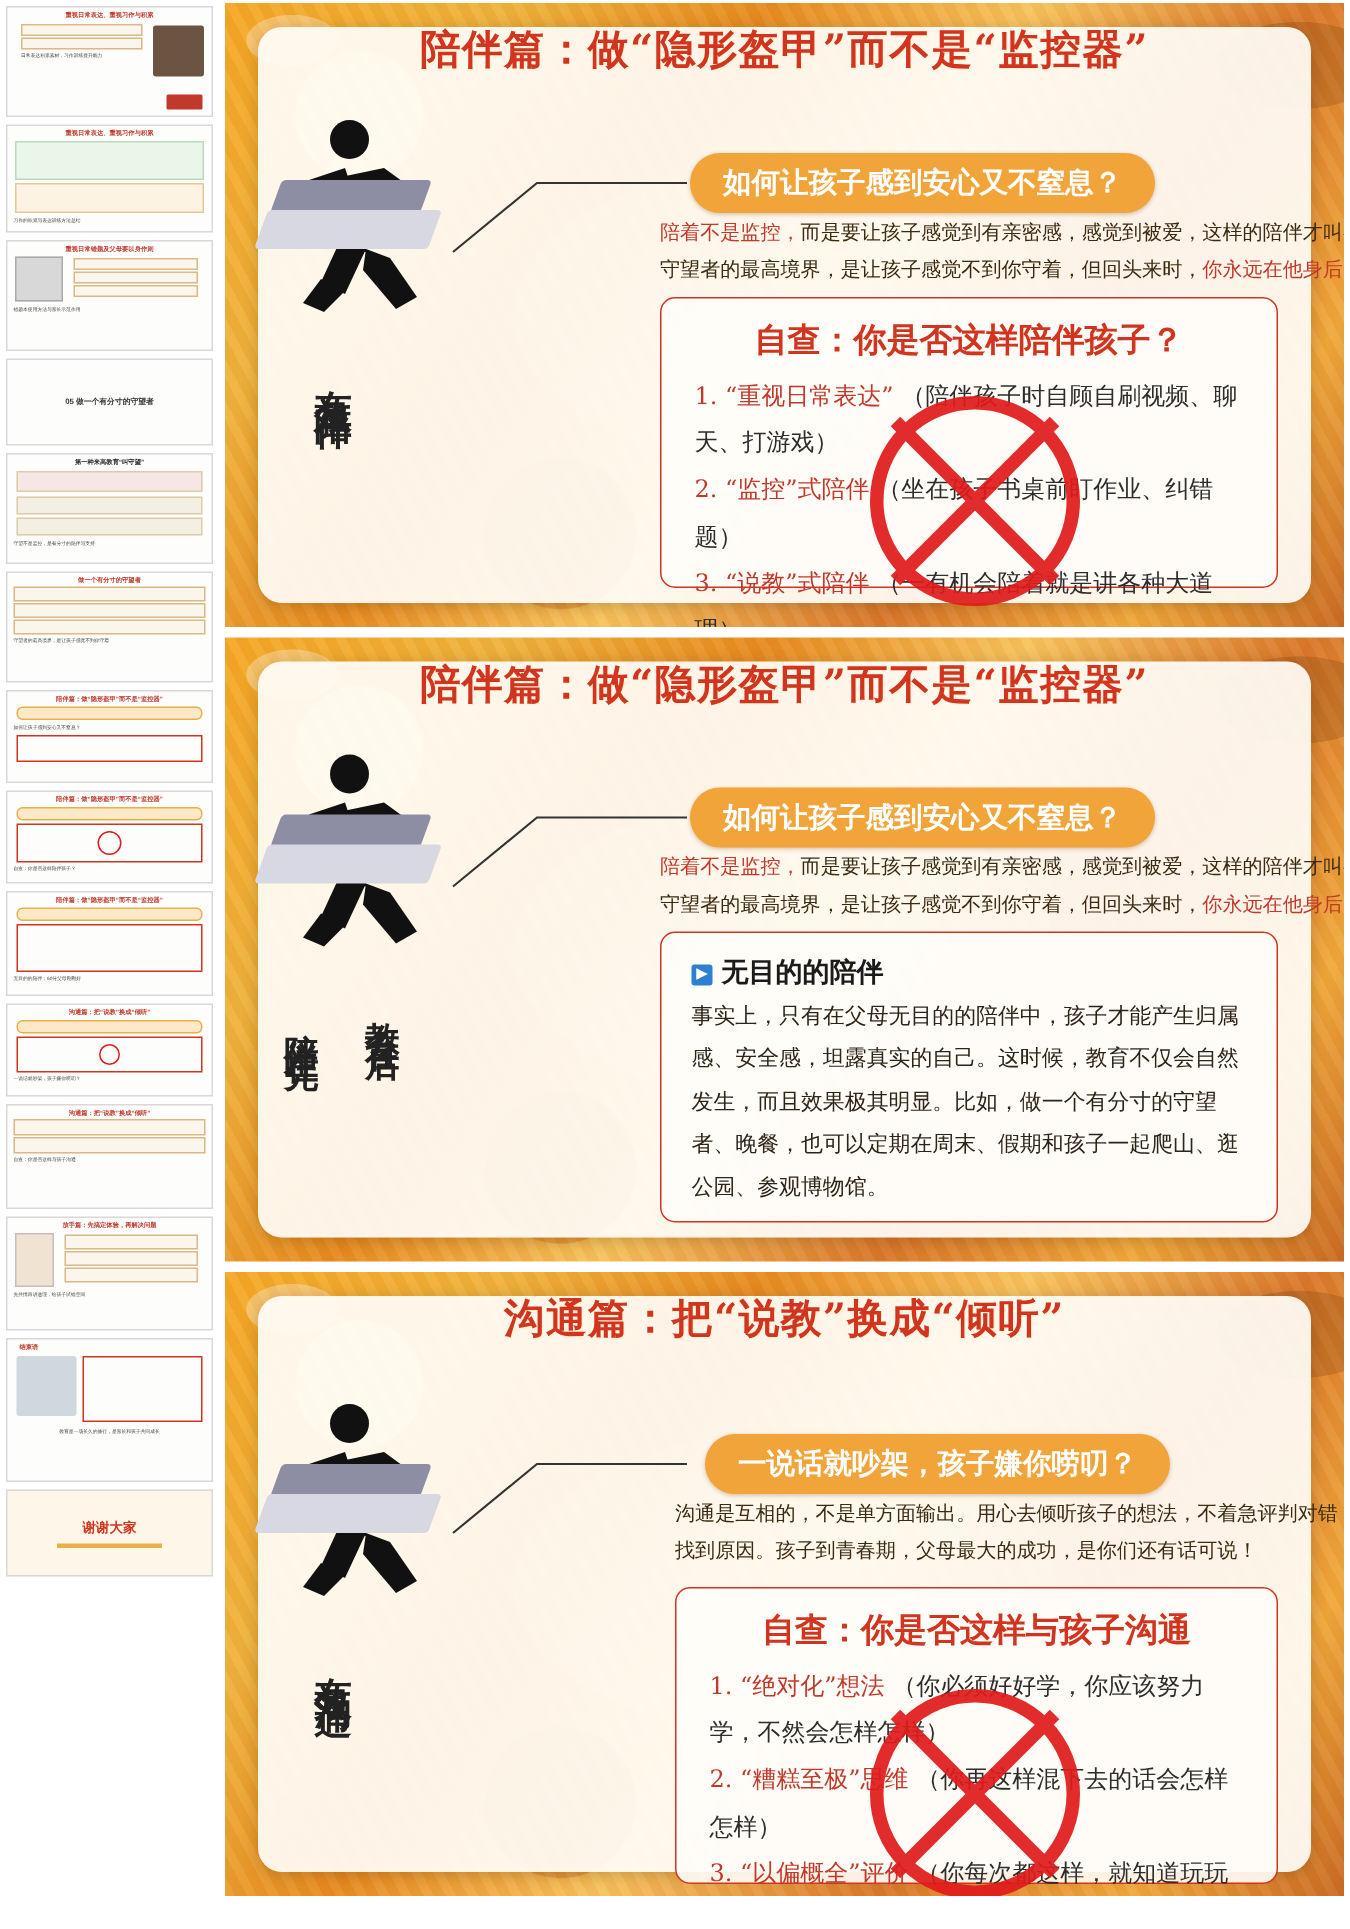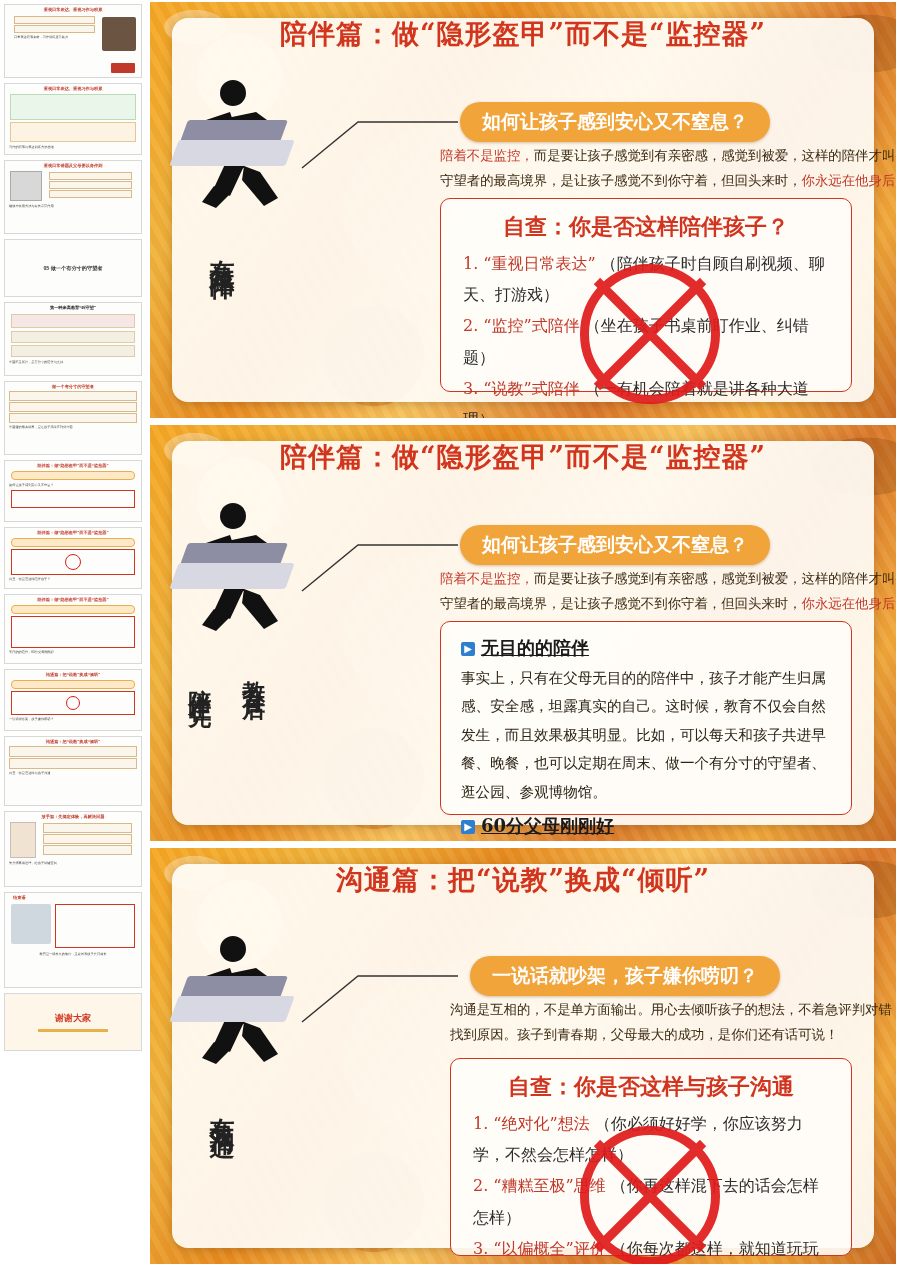--- a/index.html
+++ b/index.html
@@ -166,21 +166,20 @@
   }
   .bigx:before{transform:translate(-50%,-50%) rotate(45deg);}
   .bigx:after{transform:translate(-50%,-50%) rotate(-45deg);}
   
   .subhead{
     font-family:"DejaVu Serif", serif;
     font-weight:bold;
     font-size:18px;
     color:#1b1b1b;
     margin:0 0 4px 0;
-    text-decoration:underline;
   }
   .sq{display:inline-block;width:14px;height:14px;background:#2f7fd1;color:#fff;font-size:10px;line-height:14px;text-align:center;margin-right:6px;vertical-align:2px;border-radius:2px;}
   .para{
     font-family:"DejaVu Serif", serif;
     font-size:14.6px;
     line-height:1.95;
     color:#2d2418;
   }
 </style>
 </head>
@@ -404,24 +403,21 @@
 
       <div class="lead-text" style="left:290px;top:142px;width:560px;">
         <span class="red">陪着不是监控，</span><span>而是要让孩子感觉到有亲密感，感觉到被爱，这样的陪伴才叫有效陪伴。</span><br>
         <span>守望者的最高境界，是让孩子感觉不到你守着，但回头来时，</span><span class="red">你永远在他身后一臂的距离。</span>
       </div>
 
       <div class="redbox" style="left:290px;top:196px;right:44px;bottom:26px;padding:14px 20px;">
         <div class="subhead">
           <span class="sq">▶</span><span>无目的的陪伴</span>
         </div>
-        <div class="para">事实上，只有在父母无目的的陪伴中，孩子才能产生归属感、安全感，坦露真实的自己。这时候，教育不仅会自然发生，而且效果极其明显。比如，可以每天和孩子共进早餐、晚餐，也可以定期在周末、做一个有分寸的守望者、逛公园、参观博物馆。</div>
-        <div class="subhead" style="margin-top:8px">
-          <span class="sq">▶</span><span>60分父母刚刚好</span>
-        </div>
+        <div class="para">事实上，只有在父母无目的的陪伴中，孩子才能产生归属感、安全感，坦露真实的自己。这时候，教育不仅会自然发生，而且效果极其明显。比如，做一个有分寸的守望者、晚餐，也可以定期在周末、假期和孩子一起爬山、逛公园、参观博物馆。</div>
 
       </div>
     </div>
 
     <div class="slide">
       <div class="card"></div>
 
       <div class="slide-title">沟通篇：把“说教”换成“倾听”</div>
 
       <div class="runner" style="top:84px">

